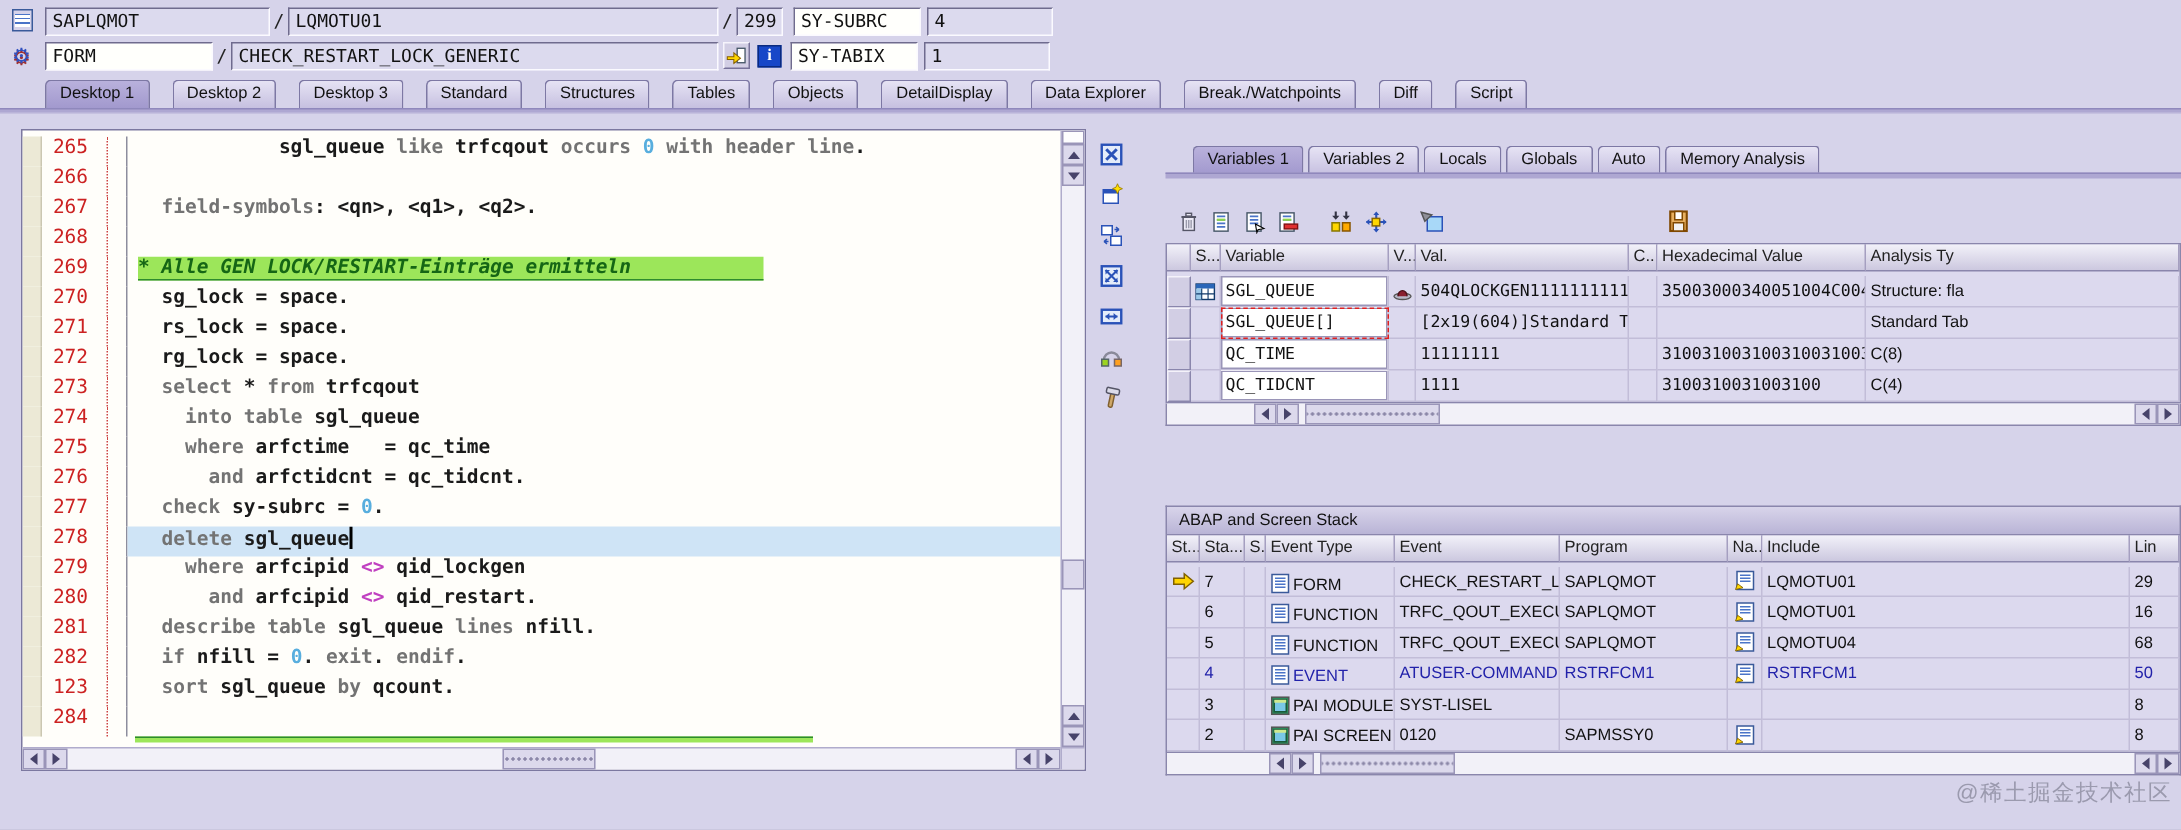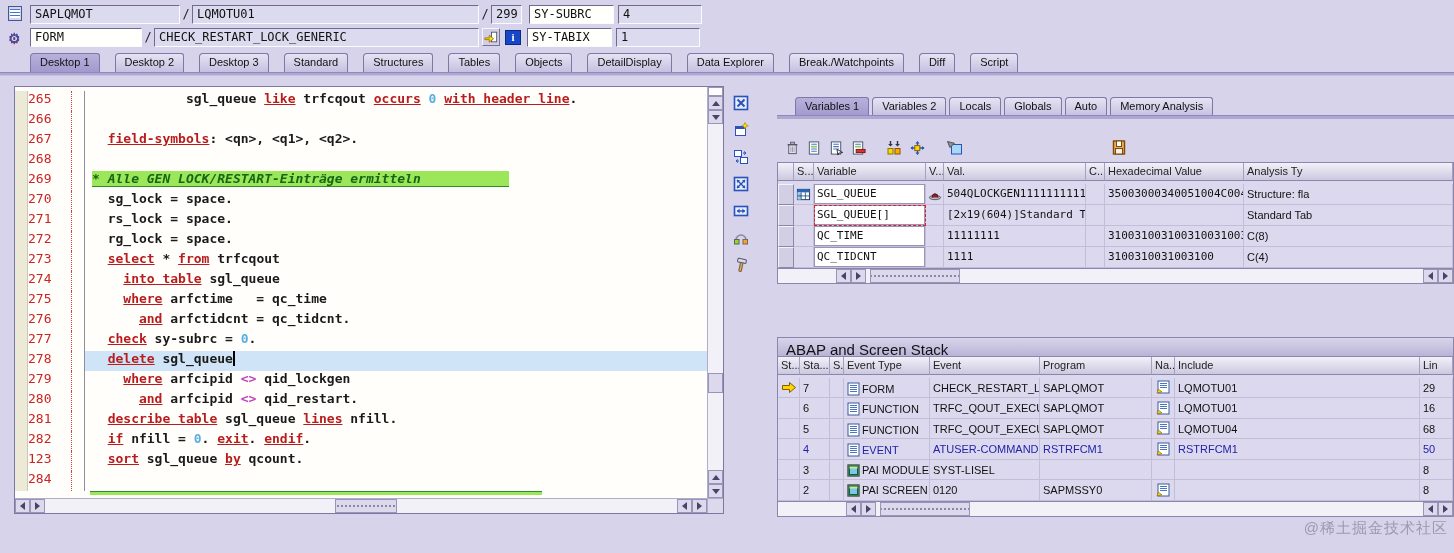--- a/index.html
+++ b/index.html
@@ -29,25 +29,25 @@
          background:linear-gradient(#e6e3f4,#c6c0e0); border:1px solid #7d78a4; border-bottom:none; border-radius:4px 3px 0 0; }
   .tab.active { background:linear-gradient(#b9b1dc,#a299ce); }
   .tabband { position:absolute; top:72px; left:0; width:1454px; height:4px; background:#aea7d2; border-top:1px solid #8f88bc; border-bottom:1px solid #c6c1e0; }
 
   
   .editor { position:absolute; left:14px; top:86px; width:710px; height:428px; background:#fffefa;
             border:1px solid #7c78a0; display:grid; grid-template-columns:1fr 16px; grid-template-rows:1fr 15px; }
   .codearea { overflow:hidden; padding-top:4px; }
   .cl { display:flex; height:20px; line-height:20px; }
   .bp { width:13px; flex:none; background:#ece9d6; border-right:1px solid #cbc7b2; }
-  .ln { width:44px; flex:none; text-align:left; padding-right:5px; color:#cc2222; font:13px "DejaVu Sans Mono",monospace; border-right:1px dotted #cc4444; }
+  .ln { width:44px; flex:none; text-align:center; padding-right:5px; color:#cc2222; font:13px "DejaVu Sans Mono",monospace; border-right:1px dotted #cc4444; }
   .vsep { width:13px; flex:none; border-right:1px solid #8d8d9d; }
   .codetext { flex:1; font:bold 13px "DejaVu Sans Mono",monospace; white-space:pre; padding-left:7px; overflow:hidden; color:#1a1a1a; }
   .codetext.hl-line { background:#cfe4f6; }
-  .tk-kw { color:#b91c1c;text-decoration:underline; } .tk-id { color:#1a1a1a; } .tk-num { color:#58aede; } .tk-op { color:#c040c0; }
+  .tk-kw { color:#737373; } .tk-id { color:#1a1a1a; } .tk-num { color:#58aede; } .tk-op { color:#c040c0; }
   .tk-cm { color:#156615; font-style:italic; background:#9ce65a; border-bottom:1px solid #2e8b2e; padding-right:88px; }
   .caret { display:inline-block; width:0; border-left:2px solid #000; height:15px; vertical-align:-3px; }
   .peek { height:4px; display:flex; }
   .peekbar { margin-left:75px; width:452px; background:#9ce65a; border-top:1px solid #2e8b2e; }
 
   
   .vscroll { border-left:1px solid #b0accc; background:#f2f1f8; display:flex; flex-direction:column; position:relative; }
   .sbtn { height:14px; width:100%; background:#dcd9ec; border:1px solid #9a95b8; display:flex; align-items:center; justify-content:center; flex:none; }
   .split { height:9px; background:#fdfdfe; border:1px solid #9a95b8; flex:none; }
   .tri-u { width:0;height:0;border-left:4px solid transparent;border-right:4px solid transparent;border-bottom:5px solid #47436a; }
@@ -86,21 +86,21 @@
   .selred { outline:1px dashed #e02020; outline-offset:-1px; }
   .rowsel { background:#d2cee4; border:1px solid; border-color:#f4f2fa #8a86ac #8a86ac #f4f2fa; }
   .icell { display:flex; align-items:center; justify-content:center; padding:0; }
   .gridhs { display:flex; height:15px; border:1px solid #8a86ac; border-top:none; background:#f2f1f8; align-items:stretch; }
   .gridhs .sbtn { width:15px; height:100%; }
   .gridhs .hthumb { margin-left:4px; width:90px; }
   .blue { color:#2222aa; }
 
   .stackpanel { position:absolute; left:777px; top:337px; width:677px; }
   .ptitle { height:19px; background:linear-gradient(#d8d4ea,#b9b4d6); border:1px solid #8a86ac; border-bottom:none;
-            font-size:15px; color:#111; padding:3px 8px 0; }
+            font-size:11px; color:#111; padding:3px 8px 0; }
   .sgrid { display:grid; grid-template-columns:22px 30px 14px 86px 110px 112px 23px 245px minmax(0,1fr);
            grid-auto-rows:20.5px; border:1px solid #8a86ac; background:#dcd9ee; }
 
   
   .statusbar { position:absolute; left:0; top:517px; width:727px; height:21px; background:#e9e7f3;
                border:1px solid #b0accc; display:flex; align-items:stretch; font-size:11px; color:#222; }
   .scell { border-right:1px solid #9a96b8; box-shadow:1px 0 0 #fff; display:flex; align-items:center; padding:0 6px; white-space:pre; overflow:hidden; }
 
   .watermark { position:absolute; right:6px; top:519px; font-size:15px; color:#9b9aae; letter-spacing:1px; }
 

